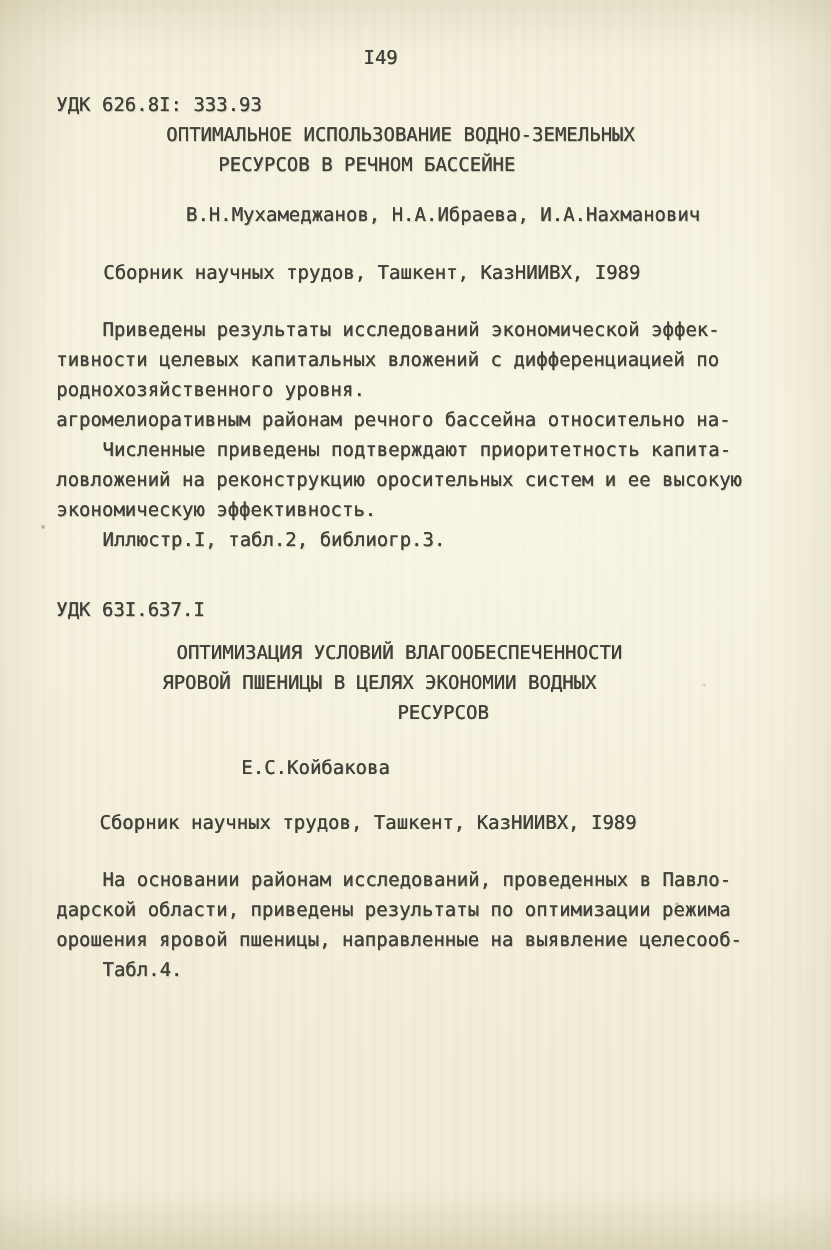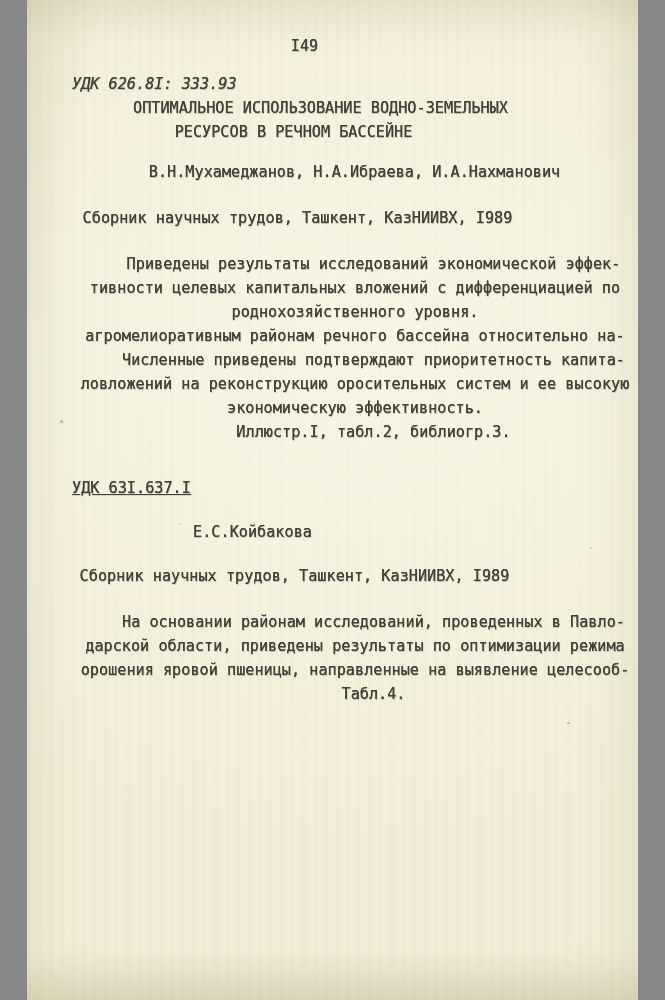--- a/index.html
+++ b/index.html
@@ -1,52 +1,52 @@
 <!DOCTYPE html>
 <html><head>
 <meta charset="utf-8">
 <style>
   html,body { margin:0; padding:0; background:#888; }
   .page {
     position:relative;
-    width:611px; height:1000px;
+    width:665px; height:1000px;
     margin:0 auto;
     overflow:hidden;
     background-color:#f2edd8;
     background-image:
       radial-gradient(ellipse 900px 700px at 55% 35%, rgba(255,253,242,.55), rgba(255,253,242,0) 72%),
       linear-gradient(100deg, rgba(197,188,150,.28), rgba(255,255,255,0) 10%),
       linear-gradient(260deg, rgba(197,188,150,.20), rgba(255,255,255,0) 9%),
       linear-gradient(0deg,   rgba(188,180,138,.30), rgba(255,255,255,0) 5%),
       linear-gradient(180deg, rgba(188,180,138,.14), rgba(255,255,255,0) 4%),
       repeating-linear-gradient(90deg, rgba(180,170,130,.045) 0 4px, rgba(255,255,255,0) 4px 11px);
     box-shadow: inset 0 0 60px rgba(150,140,100,.18);
     font-family:"DejaVu Sans Mono","Liberation Mono",monospace;
     font-size:15.2px;
     line-height:24px;
     color:#41403b;
     text-shadow:0 0 .5px rgba(65,64,59,.9), .5px .5px .7px rgba(95,88,70,.35);
   }
   .page-num  { margin:34px 0 0 0; text-align:center; position:relative; left:-28px; }
   .udk       { margin-left:45px; }
-  .udk-1     { margin-top:14px;font-style:italic; }
-  .udk-2     { margin-top:32px;text-decoration:underline; }
+  .udk-1     { margin-top:14px; }
+  .udk-2     { margin-top:32px; }
   .title-block-1 { margin-top:0; }
   .title-block-2 { margin-top:10px; }
   .cz        { text-align:center; position:relative; }
   .t1a { left:-12px; }
   .t1b { left:-39px; }
   .au1 { left:22px;  margin-top:16px; }
   .sr1 { left:-35px; margin-top:22px; }
   .t2a { left:-13px; }
   .t2b { left:-29px; }
   .t2c { left:22px; }
   .au2 { left:-80px; margin-top:20px; }
   .sr2 { left:-38px; margin-top:20px; }
-  .abstract  { margin-left:45px; margin-top:22px;text-align:center; }
+  .abstract  { margin-left:45px; margin-top:22px; }
   .line      { white-space:pre; }
   .indent    { padding-left:37px; }
   .speck     { position:absolute; background:rgba(95,88,70,.38); border-radius:50%; }
   .sp1 { left:33px;  top:420px; width:3px; height:3px; }
   .sp2 { left:540px; top:722px; width:3px; height:2px; }
   .sp3 { left:152px; top:523px; width:2px; height:2px; opacity:.6; }
   .sp4 { left:562px; top:547px; width:3px; height:2px; opacity:.55; }
 </style>
 </head>
 <body>
@@ -75,20 +75,25 @@
       <div class="line">агромелиоративным районам речного бассейна относительно на-</div>
       <div class="line indent">Численные приведены подтверждают приоритетность капита-</div>
       <div class="line">ловложений на реконструкцию оросительных систем и ее высокую</div>
       <div class="line">экономическую эффективность.</div>
       <div class="line indent">Иллюстр.I, табл.2, библиогр.3.</div>
     </div>
   </section>
 
   <section>
     <div class="udk udk-2">УДК 63I.637.I</div>
+    <div class="title-block-2">
+      <div class="cz t2a">ОПТИМИЗАЦИЯ УСЛОВИЙ ВЛАГООБЕСПЕЧЕННОСТИ</div>
+      <div class="cz t2b">ЯРОВОЙ ПШЕНИЦЫ В ЦЕЛЯХ ЭКОНОМИИ ВОДНЫХ</div>
+      <div class="cz t2c">РЕСУРСОВ</div>
+    </div>
     <div class="cz au2">Е.С.Койбакова</div>
     <div class="cz sr2">Сборник научных трудов, Ташкент, КазНИИВХ, I989</div>
     <div class="abstract">
       <div class="line indent">На основании районам исследований, проведенных в Павло-</div>
       <div class="line">дарской области, приведены результаты по оптимизации режима</div>
       <div class="line">орошения яровой пшеницы, направленные на выявление целесооб-</div>
       <div class="line indent">Табл.4.</div>
     </div>
   </section>
 

